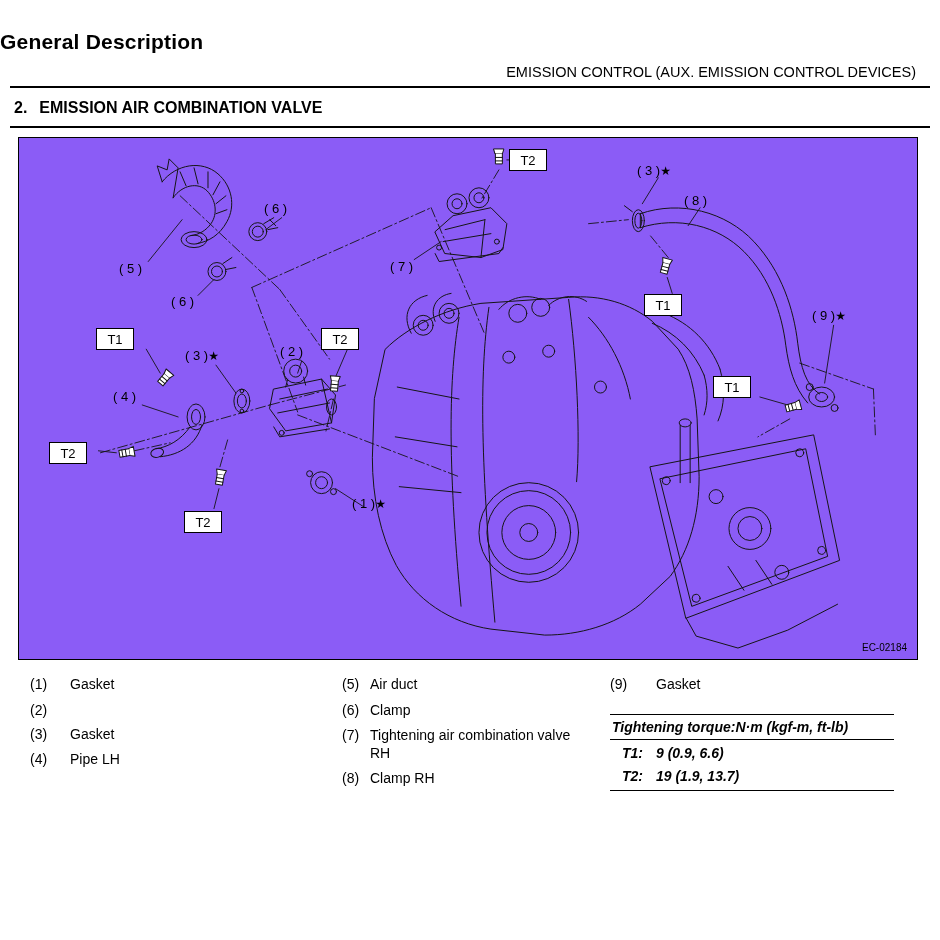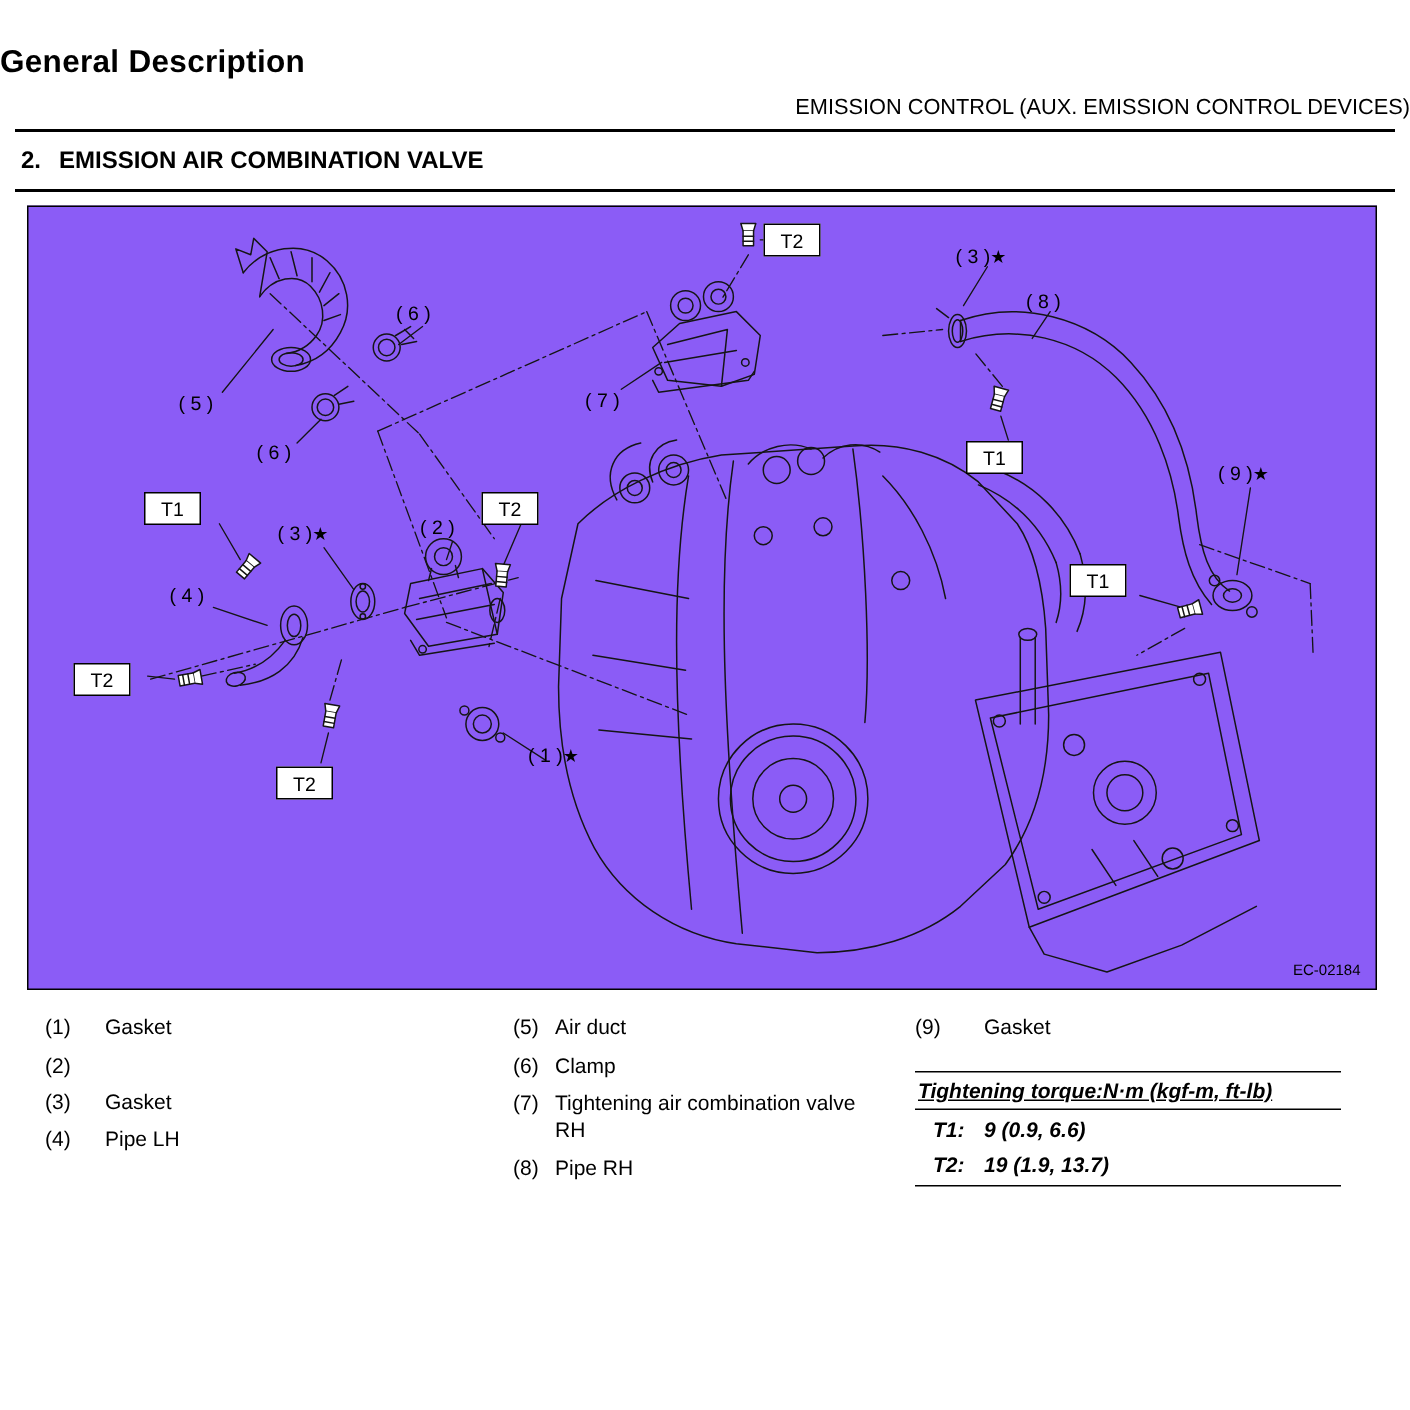--- a/index.html
+++ b/index.html
@@ -1,20 +1,20 @@
 <!DOCTYPE html>
 <html><head>
 <meta charset="utf-8">
 <style>
   * { margin:0; padding:0; box-sizing:border-box; }
   html,body { width:940px; height:940px; background:#ffffff; color:#000;
     font-family:"Liberation Sans","DejaVu Sans",sans-serif; overflow:hidden; }
 
   .page-title { text-align:left; font-size:21px; font-weight:bold; padding-top:30px; letter-spacing:.2px; }
-  .subtitle { text-align:right; font-size:14.5px; padding:10px 0 0 0; }
+  .subtitle { text-align:right; font-size:14.5px; padding:10px 24px 0 0; }
   hr.rule { border:none; border-top:2px solid #000; margin:6px 10px 0 10px; }
   .section-title { font-size:16px; font-weight:bold; padding:11px 0 0 14px; }
   .section-title .sec-num { margin-right:12px; }
   hr.rule2 { margin-top:9px; }
 
   .figure { position:relative; margin:9px 22px 0 18px; height:523px; border:1.5px solid #000; background:#8b5cf6; }
   svg.diagram { position:absolute; left:0; top:0; width:100%; height:100%; }
 
   .callout { position:absolute; font-size:13px; white-space:nowrap; }
   .callout .star { font-size:12px; }
@@ -27,21 +27,21 @@
   .leg-col1 { width:312px; }
   .leg-col2 { width:268px; }
   .leg-col3 { width:284px; }
   .leg-item { display:flex; }
   .leg-col1 .leg-num { flex:0 0 40px; }
   .leg-col2 .leg-num { flex:0 0 28px; }
   .leg-col3 .leg-num { flex:0 0 46px; }
   .leg-label { max-width:218px; line-height:1.25; }
 
   .torque { margin-top:12px; font-size:14px; font-style:italic; font-weight:bold; }
-  .torque .t-title { border-top:1.6px solid #000; border-bottom:1.6px solid #000; padding:4px 0 4px 2px;text-decoration:underline; }
+  .torque .t-title { border-top:1.6px solid #000; border-bottom:1.6px solid #000; padding:4px 0 4px 2px; }
   .torque .t-rows { border-bottom:1.6px solid #000; padding:5px 0 6px 12px; display:flex; flex-direction:column; gap:7px; }
   .t-row { display:flex; }
   .t-label { flex:0 0 34px; }
 </style>
 </head>
 <body>
 
 <div class="page">
 
   <div class="page-title">General Description</div>
@@ -294,21 +294,21 @@
       <div class="leg-item">
         <span class="leg-num">(6)</span>
         <span class="leg-label">Clamp</span>
       </div>
       <div class="leg-item">
         <span class="leg-num">(7)</span>
         <span class="leg-label">Tightening air combination valve RH</span>
       </div>
       <div class="leg-item">
         <span class="leg-num">(8)</span>
-        <span class="leg-label">Pipe RH</span>
+        <span class="leg-label">Clamp RH</span>
       </div>
     </div>
 
     <div class="leg-col leg-col3">
       <div class="leg-item">
         <span class="leg-num">(9)</span>
         <span class="leg-label">Gasket</span>
       </div>
 
       <div class="torque">

